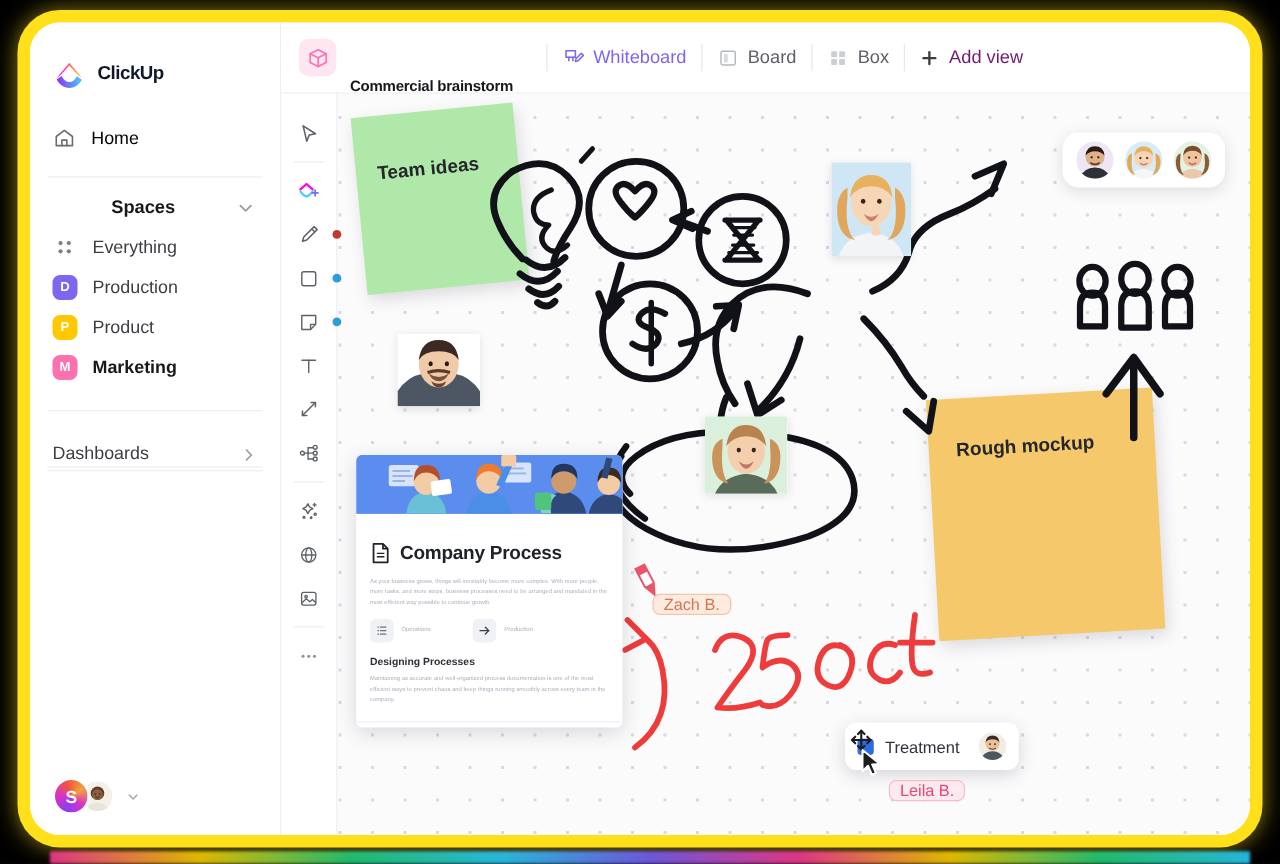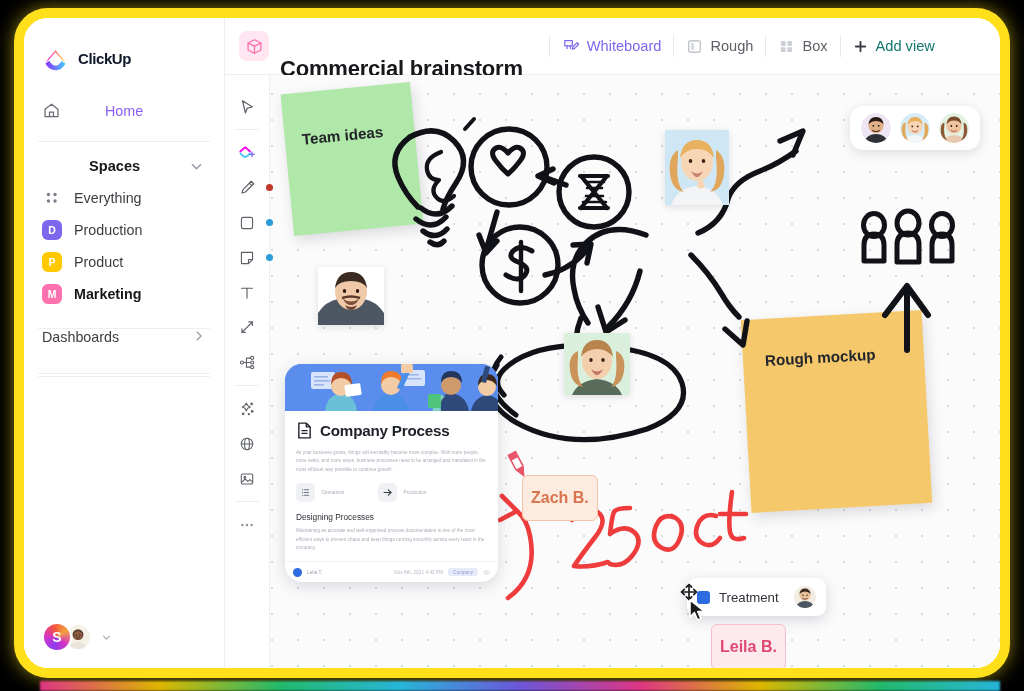--- a/index.html
+++ b/index.html
@@ -57,21 +57,21 @@
     font-size: 15px; font-weight: 700; color: #0f172a;
     letter-spacing: -0.4px;
   }
   .nav-list { padding: 0 10px; }
   .nav-item {
     display: flex; align-items: center; gap: 12px;
     height: 33px; padding: 0 8px; border-radius: 7px;
     cursor: pointer; color: #43454a;
   }
   .nav-ico { width: 19px; height: 19px; flex: 0 0 19px; color: #6a6d75; display:flex;align-items:center;justify-content:center;}
-  .nav-label { font-size: 14.3px; color: #8b5cf6; margin-left: 32px; }
+  .nav-label { font-size: 14.3px; color: #000000; }
 
   .divider { height: 1px; background: #eceef1; margin: 14px 14px 0 14px; }
 
   .section-head {
     display: flex; align-items: center; justify-content: space-between;
     padding: 16px 20px 8px 18px;
   }
   .section-title { font-size: 14.6px; font-weight: 700; color: #17181b; margin-left: 47px; }
   .chev { color: #9aa0a8; display:flex; }
 
@@ -83,21 +83,21 @@
   .space-badge {
     width: 20px; height: 20px; flex: 0 0 20px; border-radius: 6px;
     color: #fff; font-size: 10.5px; font-weight: 700;
     display: flex; align-items: center; justify-content: center;
   }
   .space-label { font-size: 14.3px; color: #3b3d42; }
   .space-label.active { font-weight: 700; color: #17181b; }
   .dots-ico { width:20px;height:20px;flex:0 0 20px;display:flex;align-items:center;justify-content:center;color:#7b7f87;}
 
   .foot-row {
-    display: flex; align-items: flex-start; justify-content: space-between;
+    display: flex; align-items: flex-end; justify-content: space-between;
     height: 42px; margin: 0 10px; padding: 0 8px; border-radius: 7px; cursor: pointer;
   }
   .foot-label { font-size: 14.3px; color: #3b3d42; }
 
   .sidebar-bottom {
     position: absolute; left: 0; right: 0; bottom: 0;
     height: 62px; display: flex; align-items: center; gap: 0px;
     padding-left: 18px;
   }
   .av-s {
@@ -121,31 +121,31 @@
     display: flex; align-items: center; gap: 0px;
     padding-left: 14px;
     border-bottom: 1px solid #eceef1;
     background: #fff;
   }
   .doc-ico {
     width: 30px; height: 30px; border-radius: 8px; background: #ffe6f1;
     display: flex; align-items: center; justify-content: center; margin-right: 11px;
   }
   .doc-title {
-    font-size: 22px; font-weight: 700; color: #17181b; letter-spacing: -.2px;
+    font-size: 12px; font-weight: 700; color: #17181b; letter-spacing: -.2px;
     margin-right: 14px; white-space: nowrap; margin-top: 45px;
   }
   .vsep { width: 1px; height: 22px; background: #e6e8eb; margin: 0 12px; }
   .view-tab {
     display: flex; align-items: center; gap: 7px;
     font-size: 14.6px; color: #5c5f66; cursor: pointer; white-space: nowrap;
   }
   .view-tab.active { color: #7b68ee; font-weight: 400; }
   .view-tab .vt-ico { display: flex; align-items: center; }
-  .add-view { display:flex; align-items:center; gap:8px; font-size:14.6px; color:#0f766e; cursor:pointer; white-space:nowrap;}
+  .add-view { display:flex; align-items:center; gap:8px; font-size:14.6px; color:#701a75; cursor:pointer; white-space:nowrap;}
 
   
   .canvas-wrap { flex: 1; position: relative; overflow: hidden; background: #fbfbfc; }
   .dotgrid {
     position: absolute; inset: 0;
     background-image: radial-gradient(#c9cdd4 1.2px, transparent 1.3px);
     background-size: 26px 26px;
     background-position: 8px 6px;
     opacity: .75;
   }
@@ -173,59 +173,59 @@
   }
   .sticky-text {
     font-size: 15.2px; font-weight: 700; color: #24262b;
     position: absolute;
   }
 
   .photo { overflow: hidden; box-shadow: 0 2px 7px rgba(40,40,50,.13); }
 
   
   .doccard {
-    width: 213px; height: 218px; background: #fff; border-radius: 17px;
+    width: 213px; height: 218px; background: #fff; border-radius: 5px;
     box-shadow: 0 4px 16px rgba(40,45,60,.17); overflow: hidden;
-    display: flex; flex-direction: column;
+    display: flex; flex-direction: column; gap: 12px;
   }
   .dc-hero { height: 47px; background: #5b8dee; position: relative; overflow: hidden; flex: 0 0 47px;}
   .dc-body { padding: 10px 11px 0 11px; flex: 1; position: relative; }
   .dc-title-row { display: flex; align-items: center; gap: 7px; margin-bottom: 9px; }
   .dc-title { font-size: 15.2px; font-weight: 700; color: #20222a; letter-spacing: -.2px; }
   .dc-para { font-size: 4.6px; color: #a7adb8; line-height: 1.85; letter-spacing: .05px; }
   .dc-chips { display: flex; gap: 34px; margin: 9px 0 10px 0; }
   .dc-chip { display: flex; align-items: center; gap: 6px; }
   .dc-chip-ico {
     width: 19px; height: 19px; border-radius: 5px; background: #f0f1f4;
     display: flex; align-items: center; justify-content: center; color: #6b7280;
   }
   .dc-chip-lbl { font-size: 4.8px; color: #aab0ba; }
-  .dc-sub { font-size: 8.3px; font-weight: 400; color: #2c2f36; margin-bottom: 5px; }
+  .dc-sub { font-size: 8.3px; font-weight: 700; color: #2c2f36; margin-bottom: 5px; }
   .dc-foot {
     height: 21px; flex: 0 0 21px; border-top: 1px solid #f0f1f4;
     display: flex; align-items: center; padding: 0 8px; gap: 5px;
   }
   .dc-av { width: 9px; height: 9px; border-radius: 50%; background: #2f6be0; }
   .dc-foot-name { font-size: 4.8px; color: #9aa1ac; }
   .dc-foot-date { font-size: 4.8px; color: #b3b9c3; margin-left: auto; }
   .dc-tag { font-size: 4.6px; color: #8f9bd6; background: #e7eaf8; border-radius: 3px; padding: 1.5px 5px; }
   .dc-eye { color: #c2c7d0; display:flex; }
 
   
   .collab {
     position: absolute; display: flex; align-items: center; gap: 9px;
     background: #fff; border-radius: 13px; padding: 7px 11px;
     box-shadow: 0 3px 12px rgba(40,45,60,.15);
   }
   .collab-av { width: 30px; height: 30px; border-radius: 50%; overflow: hidden; position: relative; }
 
   
   .nametag {
-    position: absolute; font-size: 16px; padding: 13px 8px; border-radius: 6px;
-    border: 1px solid; white-space: nowrap; font-weight: bold;
+    position: absolute; font-size: 13px; padding: 0 8px; border-radius: 6px;
+    border: 1px solid; white-space: nowrap;
   }
 
   
   .treatcard {
     position: absolute; display: flex; align-items: center; gap: 9px;
     background: #fff; border-radius: 9px; padding: 8px 10px;
     box-shadow: 0 4px 14px rgba(40,45,60,.18);
   }
   .tc-square { width: 13px; height: 13px; border-radius: 3px; }
   .tc-label { font-size: 13.2px; color: #30333a; }
@@ -372,21 +372,21 @@
           </span>
 
           <span class="vsep"></span>
           <span class="view-tab">
             <span class="vt-ico">
               <svg width="17" height="17" viewBox="0 0 22 22" fill="none" stroke="#b4b8bf" stroke-width="1.5" stroke-linejoin="round">
                 <rect x="3.6" y="3.8" width="14.8" height="14.4" rx="1.8"></rect>
                   <rect x="6.6" y="6.6" width="4" height="8.8" rx="1" fill="#d8dbe0" stroke="none"></rect>
               </svg>
             </span>
-            <span>Rough</span>
+            <span>Board</span>
           </span>
 
           <span class="vsep"></span>
           <span class="view-tab">
             <span class="vt-ico">
               <svg width="17" height="17" viewBox="0 0 22 22" fill="#ccd0d6">
                 <rect x="3.8" y="4" width="6.2" height="6.2" rx="1.2"></rect>
                   <rect x="12" y="4" width="6.2" height="6.2" rx="1.2"></rect>
                 <rect x="3.8" y="12" width="6.2" height="6.2" rx="1.2"></rect>
                   <rect x="12" y="12" width="6.2" height="6.2" rx="1.2"></rect>
@@ -746,21 +746,21 @@
 
           <svg class="obj" style="left:280px; top:375px;" width="26" height="30" viewBox="0 0 26 30">
             <g transform="rotate(-28 13 15)">
               <path d="M9 2 h8 l0 16 l-4 9 l-4-9 Z" fill="#ffffff" stroke="#E8556A" stroke-width="1.6"></path>
               <rect x="9" y="2" width="8" height="6" fill="#E8556A"></rect>
               <path d="M9 18 h8 l-4 9Z" fill="#E8556A"></path>
             </g>
           </svg>
           <div class="nametag" style="left:297px; top:400px; color:#D8754E; background:#FDEBDF; border-color:#F3C5A8;">Zach B.</div>
 
-          <div class="treatcard" style="left:462px; top:503px;">
+          <div class="treatcard" style="left:451px; top:503px;">
             <span class="tc-square" style="background:#2D6BE0"></span>
             <span class="tc-label">Treatment</span>
             <span class="tc-av">
               <svg width="22" height="22" viewBox="0 0 22 22">
                 <rect width="22" height="22" fill="#f2ece2"></rect>
                 <path d="M1 22 q3-7 10-7 t10 7Z" fill="#4d5763"></path>
                 <circle cx="11" cy="9" r="5.6" fill="#e8c09a"></circle>
                 <path d="M5.4 8 q.5-5.6 5.6-5.6 q5.1 0 5.6 5.6 q-2-2.6-5.6-2.6 q-3.6 0-5.6 2.6Z" fill="#3a2a21"></path>
                 <circle cx="9" cy="9.2" r=".7" fill="#2b1a12"></circle>
                   <circle cx="13" cy="9.2" r=".7" fill="#2b1a12"></circle>

